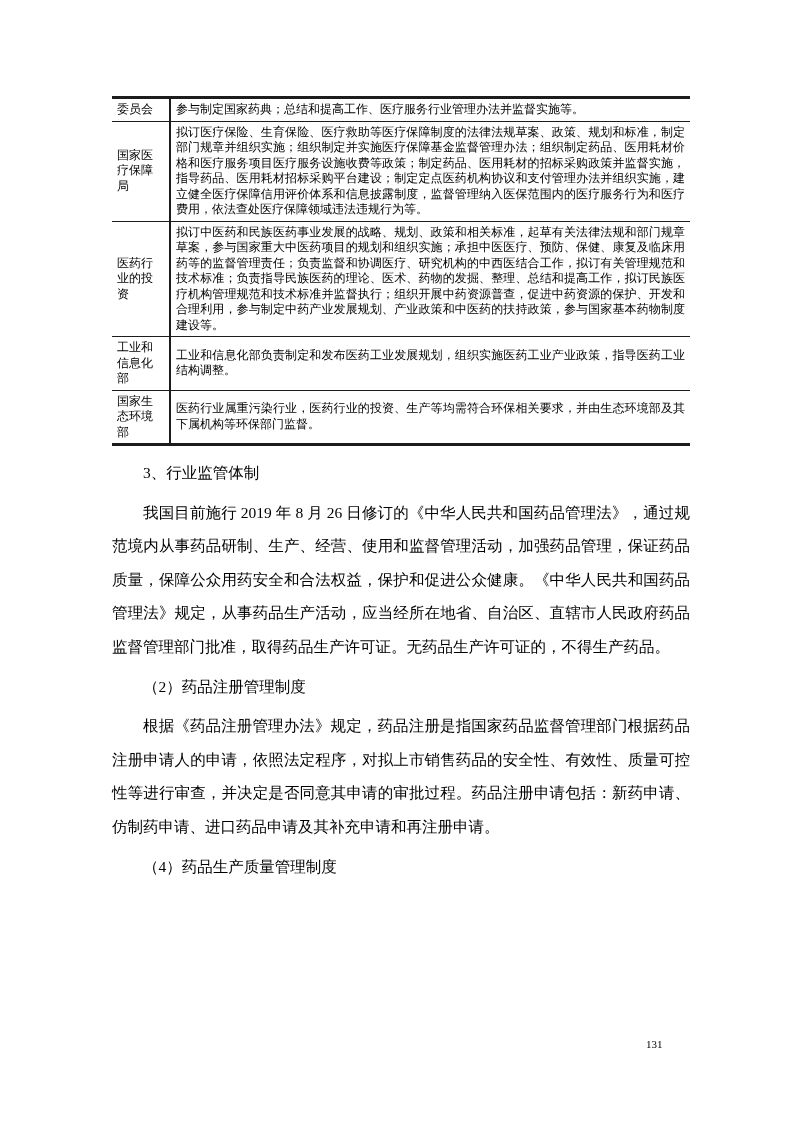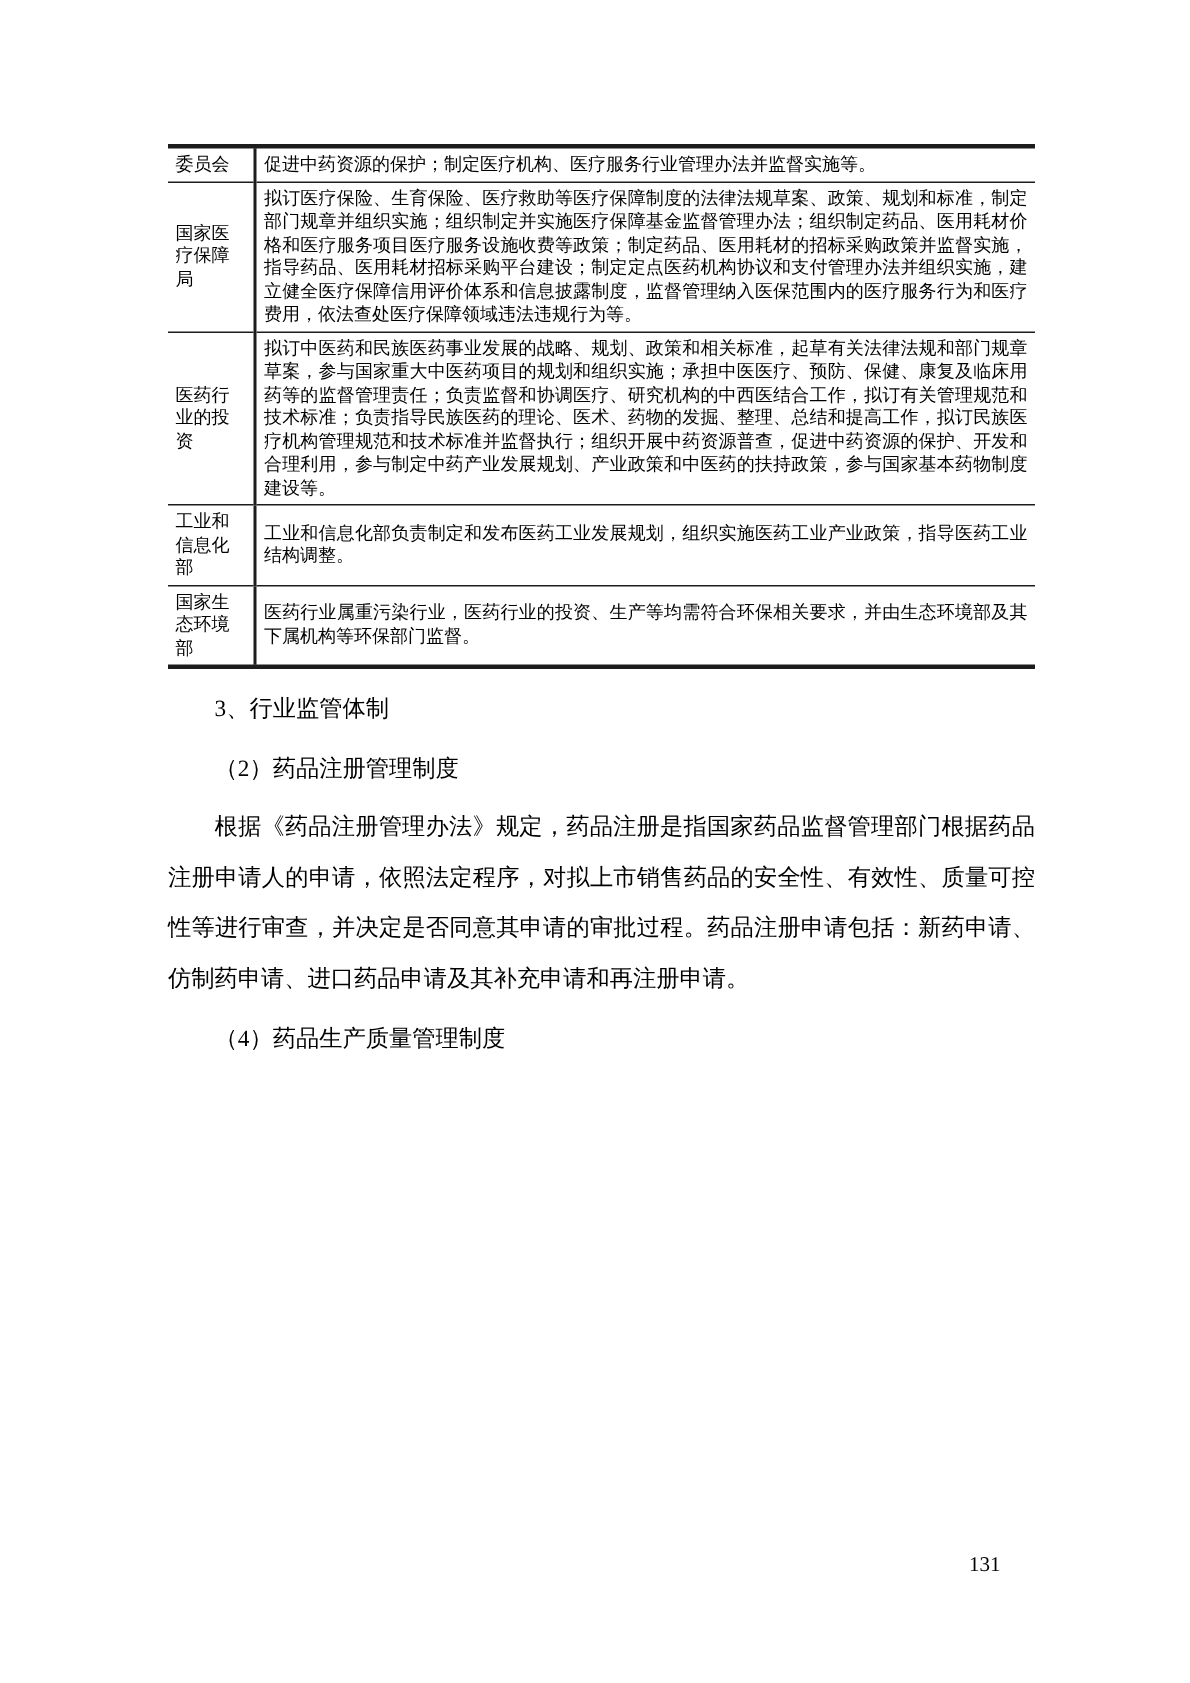--- a/index.html
+++ b/index.html
@@ -54,36 +54,36 @@
     margin: 0 0 6px 0;
     text-indent: 2em;
     text-align: justify;
     text-justify: inter-ideograph;
   }
   .body-text p.sect-heading { text-align: left; font-family: Liberation Serif, serif; }
   .page-number {
     position: absolute;
     top: 1036px;
     left: 646px;
-    font-size: 14px;
+    font-size: 11px;
     line-height: 16px;
     color: #000000;
   }
 </style>
 </head>
 <body>
 
 <div class="page">
   <div class="content">
 
     <table class="reg-table">
       <tbody>
         <tr>
           <td class="org-cell">委员会</td>
-          <td class="duty-cell">促进中药资源的保护；制定医疗机构、医疗服务行业管理办法并监督实施等。</td>
+          <td class="duty-cell">参与制定国家药典；总结和提高工作、医疗服务行业管理办法并监督实施等。</td>
         </tr>
         <tr>
           <td class="org-cell">国家医疗保障局</td>
           <td class="duty-cell">拟订医疗保险、生育保险、医疗救助等医疗保障制度的法律法规草案、政策、规划和标准，制定部门规章并组织实施；组织制定并实施医疗保障基金监督管理办法；组织制定药品、医用耗材价格和医疗服务项目医疗服务设施收费等政策；制定药品、医用耗材的招标采购政策并监督实施，指导药品、医用耗材招标采购平台建设；制定定点医药机构协议和支付管理办法并组织实施，建立健全医疗保障信用评价体系和信息披露制度，监督管理纳入医保范围内的医疗服务行为和医疗费用，依法查处医疗保障领域违法违规行为等。</td>
         </tr>
         <tr>
           <td class="org-cell">医药行业的投资</td>
           <td class="duty-cell">拟订中医药和民族医药事业发展的战略、规划、政策和相关标准，起草有关法律法规和部门规章草案，参与国家重大中医药项目的规划和组织实施；承担中医医疗、预防、保健、康复及临床用药等的监督管理责任；负责监督和协调医疗、研究机构的中西医结合工作，拟订有关管理规范和技术标准；负责指导民族医药的理论、医术、药物的发掘、整理、总结和提高工作，拟订民族医疗机构管理规范和技术标准并监督执行；组织开展中药资源普查，促进中药资源的保护、开发和合理利用，参与制定中药产业发展规划、产业政策和中医药的扶持政策，参与国家基本药物制度建设等。</td>
         </tr>
         <tr>
@@ -92,20 +92,21 @@
         </tr>
         <tr>
           <td class="org-cell">国家生态环境部</td>
           <td class="duty-cell">医药行业属重污染行业，医药行业的投资、生产等均需符合环保相关要求，并由生态环境部及其下属机构等环保部门监督。</td>
         </tr>
       </tbody>
     </table>
 
     <div class="body-text">
       <p class="sect-heading">3、行业监管体制</p>
+      <p>我国目前施行 2019 年 8 月 26 日修订的《中华人民共和国药品管理法》，通过规范境内从事药品研制、生产、经营、使用和监督管理活动，加强药品管理，保证药品质量，保障公众用药安全和合法权益，保护和促进公众健康。《中华人民共和国药品管理法》规定，从事药品生产活动，应当经所在地省、自治区、直辖市人民政府药品监督管理部门批准，取得药品生产许可证。无药品生产许可证的，不得生产药品。</p>
       <p class="sect-heading">（2）药品注册管理制度</p>
       <p>根据《药品注册管理办法》规定，药品注册是指国家药品监督管理部门根据药品注册申请人的申请，依照法定程序，对拟上市销售药品的安全性、有效性、质量可控性等进行审查，并决定是否同意其申请的审批过程。药品注册申请包括：新药申请、仿制药申请、进口药品申请及其补充申请和再注册申请。</p>
       <p class="sect-heading">（4）药品生产质量管理制度</p>
     </div>
 
   </div>
 
   <div class="page-number">131</div>
 </div>
 

